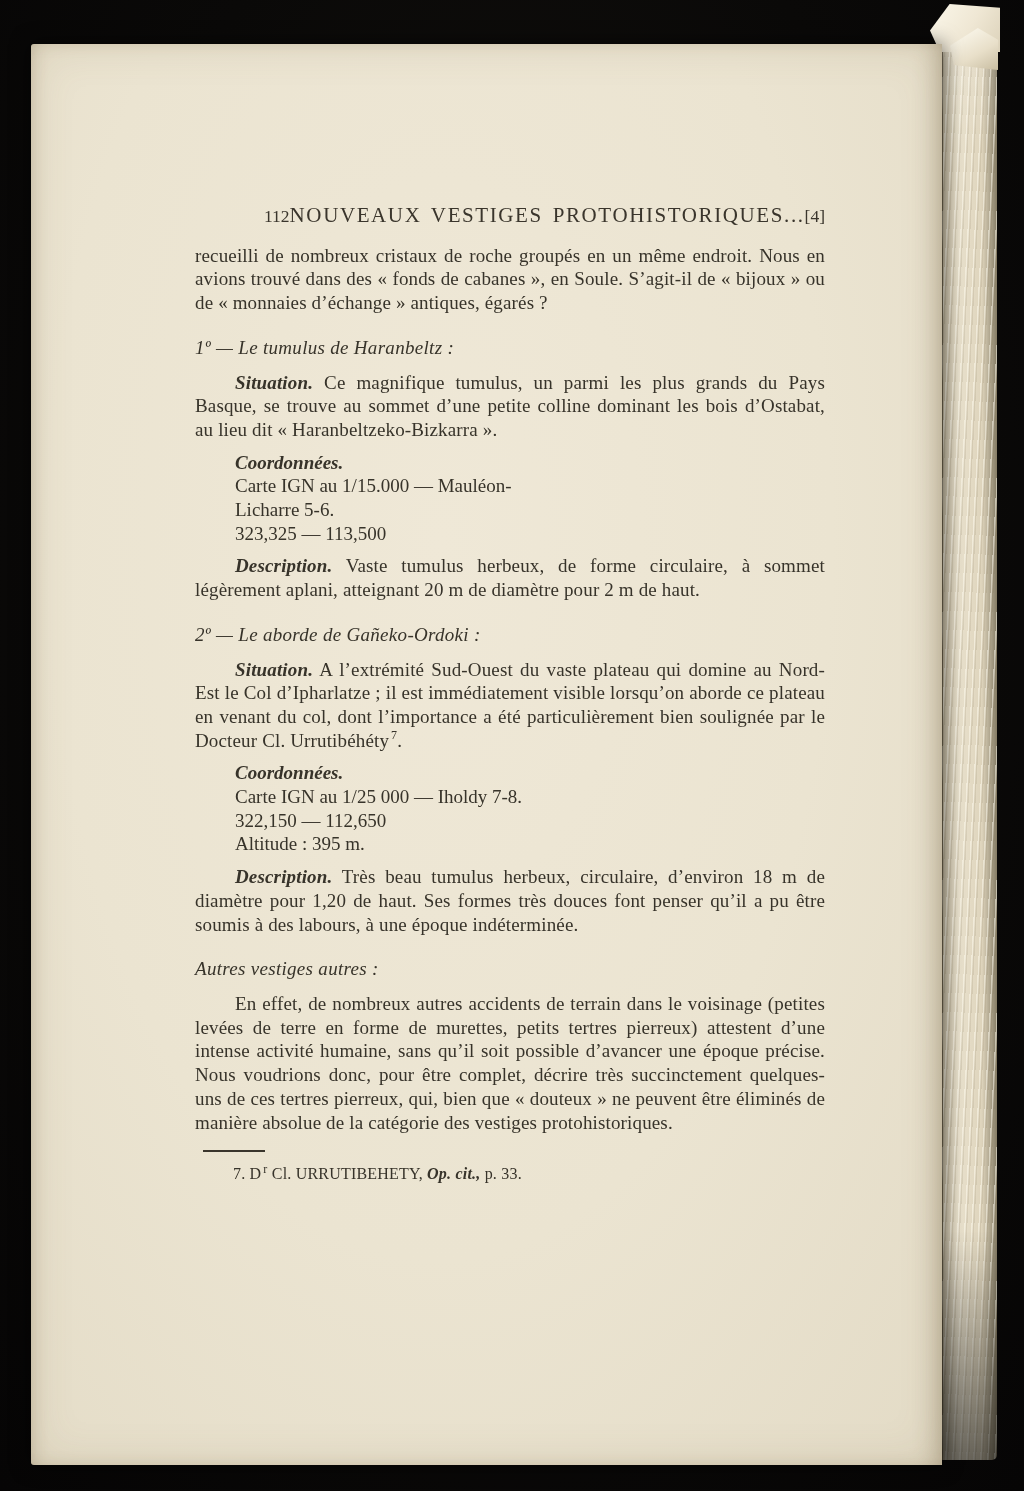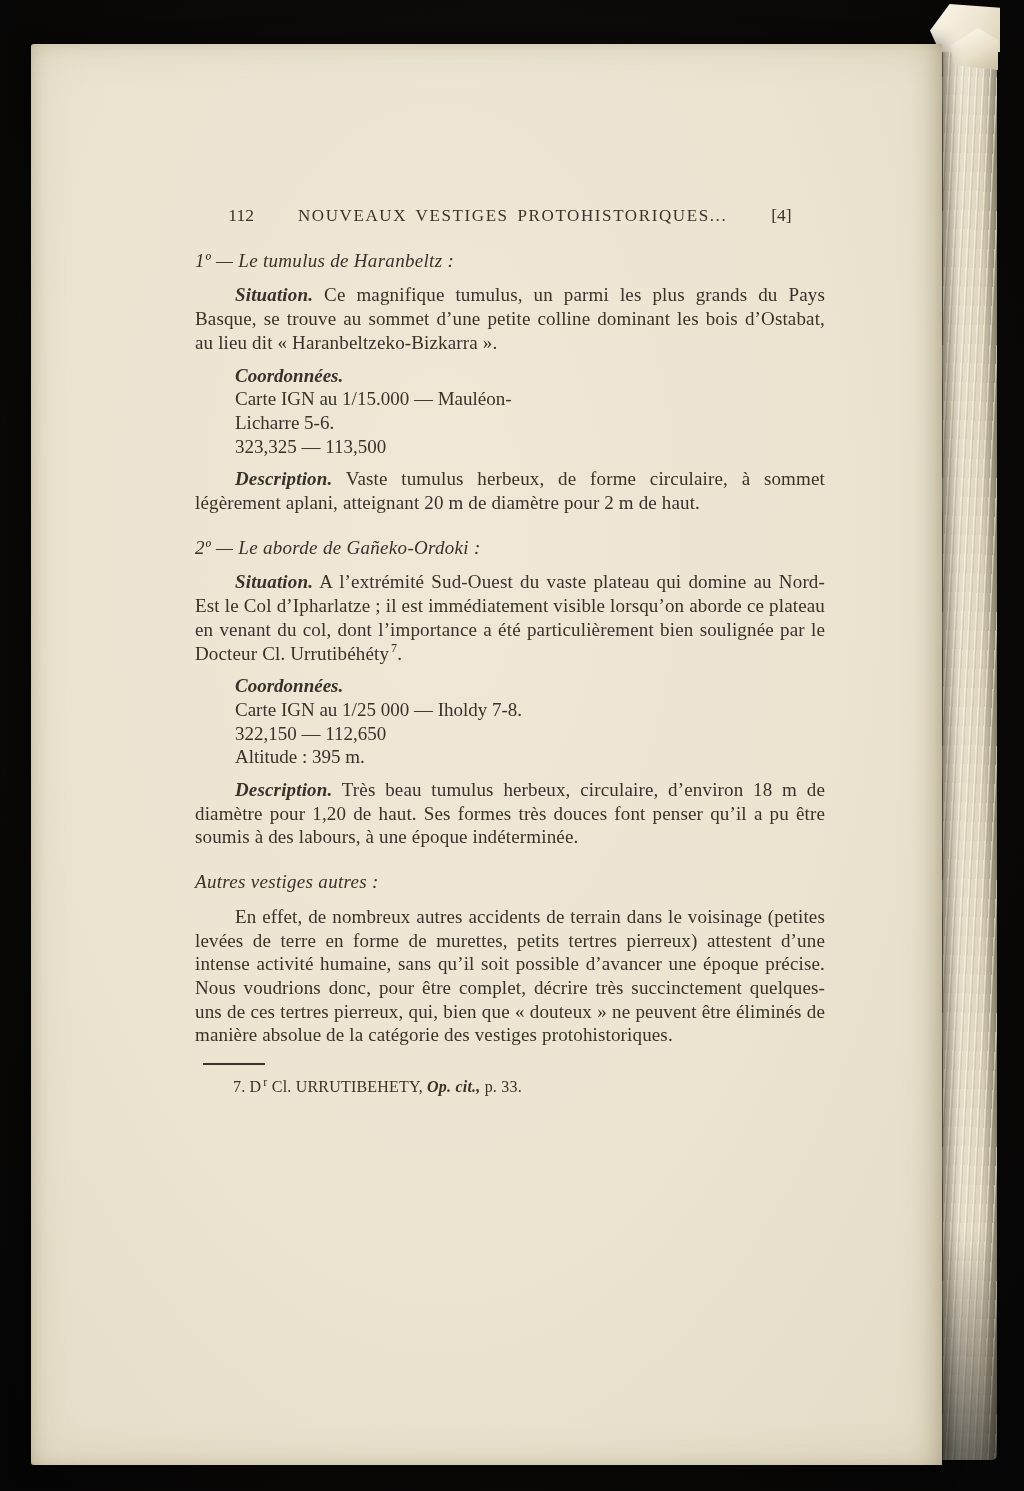--- a/index.html
+++ b/index.html
@@ -43,24 +43,24 @@
     position:absolute; left:950px; top:28px; width:48px; height:42px;
     background:linear-gradient(150deg,#fffdf4 0%,#e8dfc9 60%,#c8bda1 100%);
     clip-path:polygon(0 42%, 58% 0, 100% 28%, 100% 100%, 8% 88%);
   }
   
   .text-block {
     position:absolute; left:164px; top:160px; width:630px;
     color:#37332a; font-size:19px; line-height:23.7px;
   }
   .running-head {
-    display:flex; align-items:baseline; justify-content:center;
-    font-size:17.5px; color:#3a352c; margin-bottom:15px;gap:44px;
+    display:flex; align-items:baseline; justify-content:flex-end;
+    font-size:17.5px; color:#3a352c; margin-bottom:15px;
   }
-  .head-title { font-size:17px; letter-spacing:1.6px; word-spacing:3px; }
+  .head-title { font-size:21px; letter-spacing:1.6px; word-spacing:3px; }
   .para { text-align:justify; margin:0 0 9px 0; letter-spacing:0.15px; }
   .para.indent { text-indent:40px; }
   .heading { font-style:italic; margin:21px 0 11px 0; letter-spacing:0.3px; }
   .ital { font-style:italic;font-weight:bold; }
   .coords { display:flex; margin:2px 0 9px 0; padding-left:40px;flex-direction:column; }
   .coord-label { flex:0 0 auto; width:149px; }
   sup { font-size:12px; line-height:0; vertical-align:super; margin-left:2px; }
   .footnote-block { margin-top:16px; }
   .footnote-rule { width:62px; border-top:2px solid #3a352c; margin-left:8px; margin-bottom:10px; }
   .footnote { font-size:16px; margin-left:38px; letter-spacing:0.2px; }
@@ -75,20 +75,21 @@
 
   <div class="page">
     <div class="text-block">
 
       <div class="running-head">
         <span>112</span>
         <span class="head-title">NOUVEAUX VESTIGES PROTOHISTORIQUES...</span>
         <span>[4]</span>
       </div>
 
+      <p class="para">recueilli de nombreux cristaux de roche groupés en un même endroit. Nous en avions trouvé dans des « fonds de cabanes », en Soule. S’agit-il de « bijoux » ou de « monnaies d’échange » antiques, égarés ?</p>
 
       <p class="heading">1º — Le tumulus de Haranbeltz :</p>
 
       <p class="para indent"><span class="ital">Situation.</span><span> Ce magnifique tumulus, un parmi les plus grands du Pays Basque, se trouve au sommet d’une petite colline dominant les bois d’Ostabat, au lieu dit « Haranbeltzeko-Bizkarra ».</span></p>
 
       <div class="coords">
         <span class="ital coord-label">Coordonnées.</span>
         <div class="coord-lines">
           <div>Carte IGN au 1/15.000 — Mauléon-</div>
           <div>Licharre 5-6.</div>

